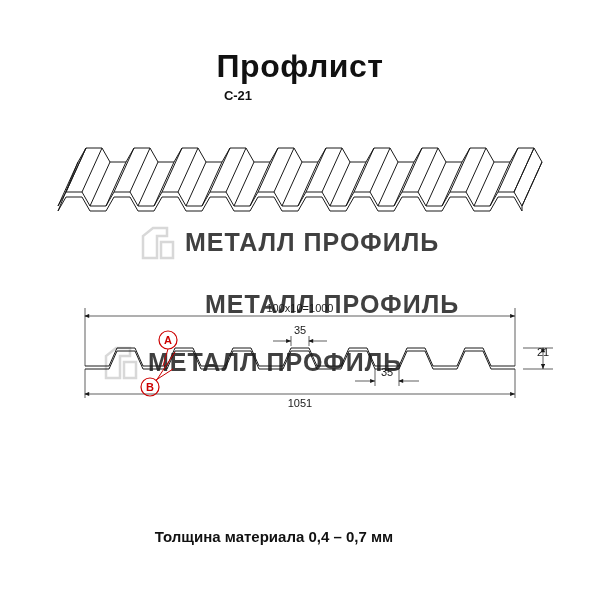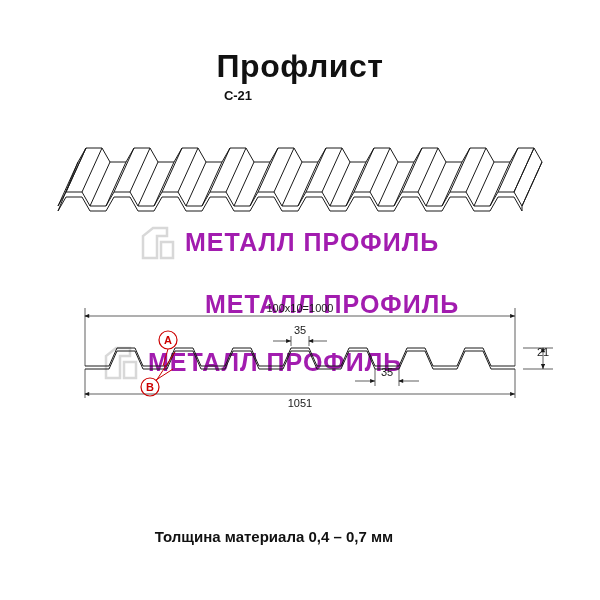--- a/index.html
+++ b/index.html
@@ -62,21 +62,21 @@
     position: absolute;
     top: 290px;
     left: 55px;
     width: 505px;
     height: 130px;
     text-decoration: underline;
   }
   .wm {
     position: absolute;
     pointer-events: none;
-    color: #a21caf;
+    color: #404040;
     font-weight: bold;
     font-size: 25px;
     letter-spacing: 1px;
     white-space: nowrap;
     font-family: "Liberation Sans", sans-serif;
   }
   .wm1 {
     top: 228px;
     left: 185px;
   }

